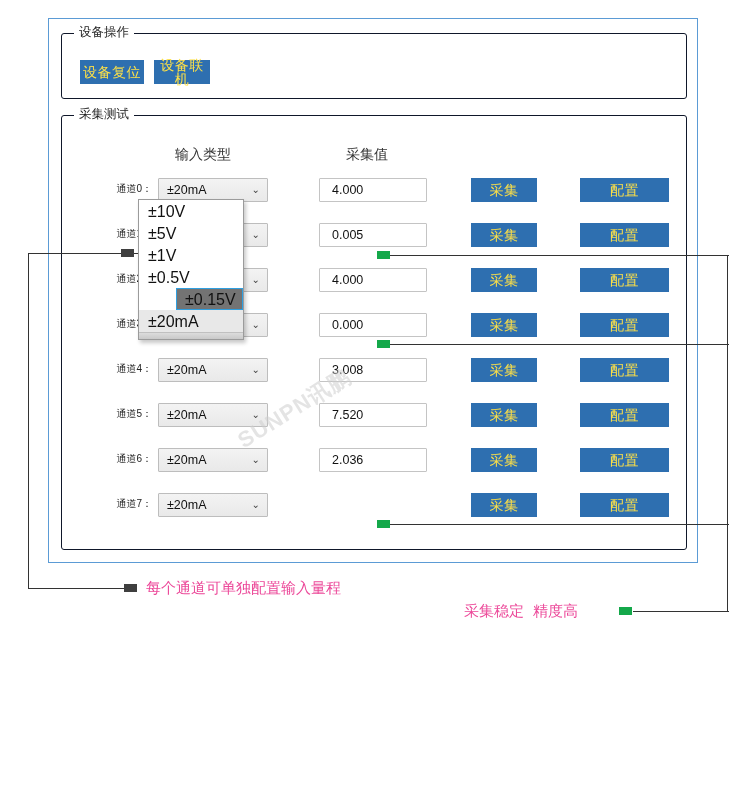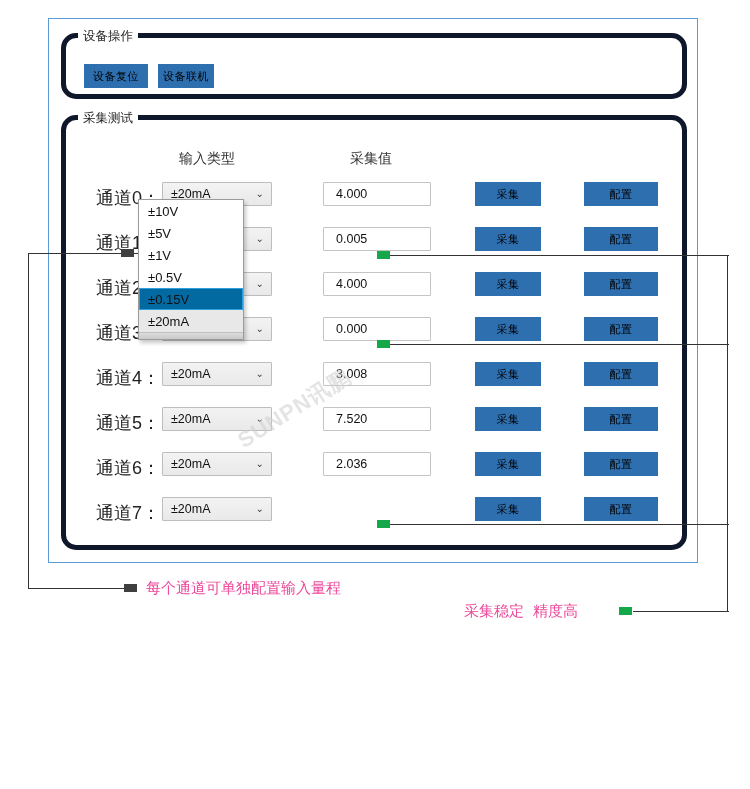--- a/index.html
+++ b/index.html
@@ -18,44 +18,44 @@
     left:48px; top:18px;
     width:650px; height:545px;
     border:1px solid #5b9bd5;
     background:#ffffff;
     box-sizing:border-box;
   }
 
   
   .fieldset{
     position:absolute;
-    border:5px solid #0f172a;
-    border-radius:15px;
+    border:1px solid #0f172a;
+    border-radius:3px;
     box-sizing:border-box;
     background:transparent;
   }
   .fs-device{ left:12px; top:14px; width:626px; height:66px; }
   .fs-acq{ left:12px; top:96px; width:626px; height:435px; }
   .fs-legend{
     position:absolute;
     top:-9px; left:12px;
     background:#ffffff;
     padding:0 5px;
     font-size:12.5px;
     color:#222;
     line-height:14px;
     white-space:nowrap;
   }
 
   
   .btn{
     background:#2e6fb0;
-    color:#000000;
+    color:#fde047;
     border:none;
-    font-size:11px;
+    font-size:14px;
     font-family:"Liberation Sans","DejaVu Sans",sans-serif;
     text-align:center;
     cursor:pointer;
     box-sizing:border-box;
     padding:0;
     line-height:1;
     display:flex;
     align-items:center;
     justify-content:center;
     letter-spacing:0.5px;
@@ -79,21 +79,21 @@
   .col-head.h-type{ left:113px; top:30px; }
   .col-head.h-val{  left:284px; top:30px; }
 
   
   .row{ position:absolute; left:0; width:100%; height:26px; }
   .ch-label{
     position:absolute;
     left:30px; top:4px;
     width:60px;
     text-align:right;
-    font-size:18px;
+    font-size:10px;
     color:#222;
     white-space:nowrap;
   }
   .combo{
     position:absolute;
     left:96px; top:0;
     width:110px; height:24px;
     background:linear-gradient(#f3f3f3,#e9e9e9);
     border:1px solid #bdbdbd;
     box-sizing:border-box;
@@ -121,48 +121,49 @@
     border:1px solid #c4c4c4;
     box-sizing:border-box;
     font-size:12.5px;
     color:#111;
     display:flex;
     align-items:center;
     padding-left:12px;
     border-radius:1px;
   }
   .row .btn-acq{ position:absolute; left:409px; top:0; width:66px; height:24px; }
-  .row .btn-cfg{ position:absolute; left:518px; top:0; width:74px; height:24px; }
+  .row .btn-cfg{ position:absolute; left:518px; top:0; width:89px; height:24px; }
 
   
   .dropdown{
     position:absolute;
     left:138px; top:199px;
     width:106px;
     background:#ffffff;
     border:1px solid #9b9b9b;
     box-shadow:2px 3px 4px rgba(0,0,0,0.22);
     z-index:40;
     box-sizing:border-box;
     padding-bottom:0;
   }
   .dd-item{
     height:22px;
     line-height:22px;
-    font-size:13px;
+    font-size:16px;
     color:#111;
     padding-left:8px;
     box-sizing:border-box;
     cursor:pointer;
     background:#ffffff;
     border:1px solid transparent;
   }
   .dd-item.hover{
     border:1px solid #2f9fe0;
-    background:#0369a1;
+    background:#737373;
+    margin-left:37px;
   }
   .dd-item.selected{
     background:#e8e8e8;
     border:1px solid transparent;
   }
   .dd-foot{
     height:6px;
     background:linear-gradient(#dcdcdc,#c9c9c9);
     border-top:1px solid #c0c0c0;
   }

